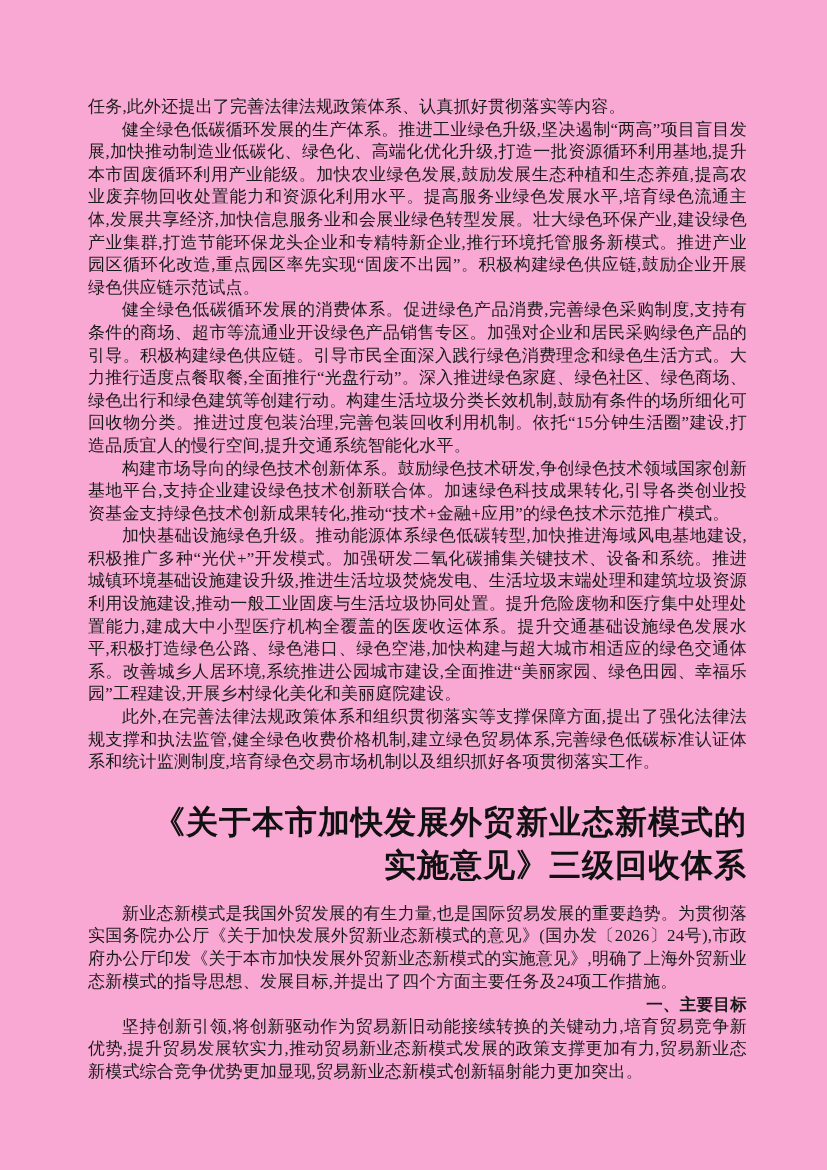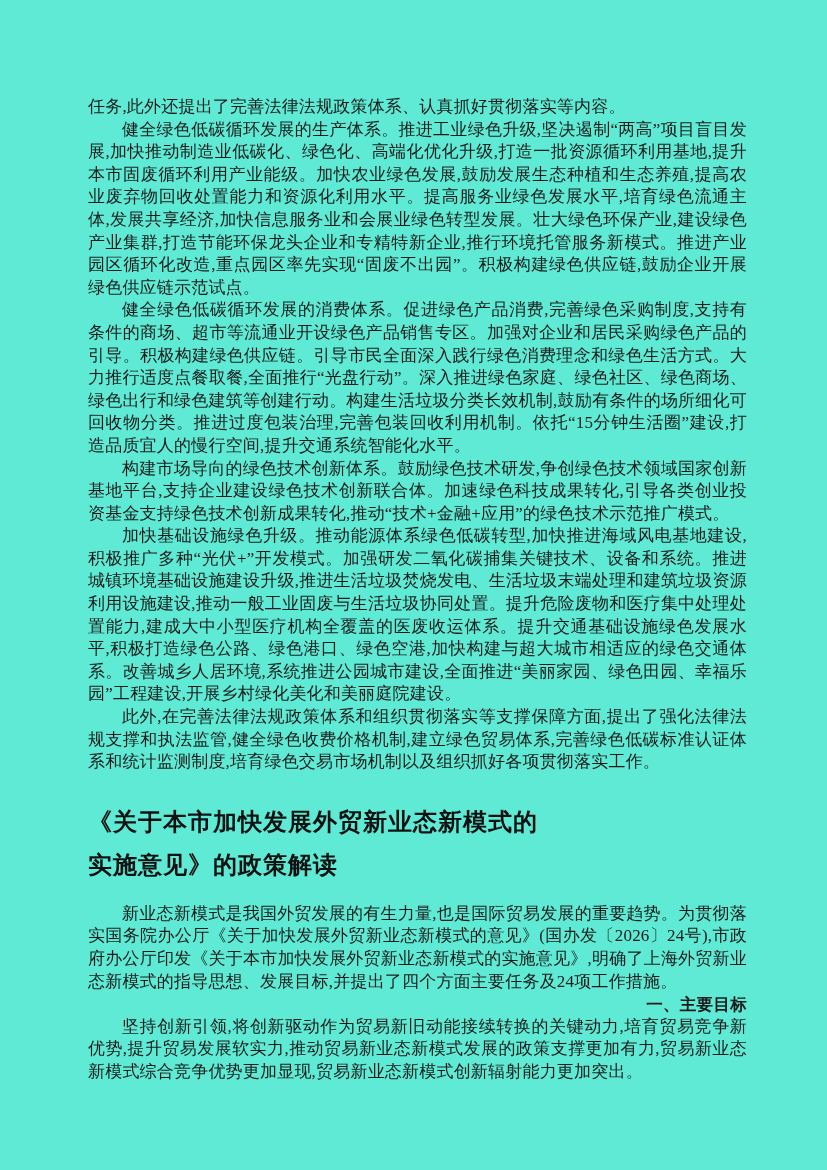--- a/index.html
+++ b/index.html
@@ -5,21 +5,21 @@
   html, body {
     margin: 0;
     padding: 0;
     background: #e8e8e8;
   }
   .page {
     position: relative;
     width: 827px;
     height: 1170px;
     margin: 0 auto;
-    background: #5eead4;
+    background: #f9a8d4;
     color: #1b1b1b;
     overflow: hidden;
     font-family: "Liberation Serif", "DejaVu Serif", serif;
   }
   .content {
     position: absolute;
     left: 88px;
     top: 96px;
     width: 659px;
   }
@@ -29,24 +29,24 @@
     line-height: 22.6px;
     text-align: justify;
     text-indent: 2em;
     letter-spacing: 0.2px;
   }
   p.body-para.no-indent {
     text-indent: 0;
   }
   h1.article-title {
     margin: 27px 0 16px 0;
-    font-size: 24px;
+    font-size: 32px;
     line-height: 43px;
     font-weight: bold;
-    text-align: left;
+    text-align: right;
     letter-spacing: 1px;
     color: #111;
   }
   p.section-heading {
     margin: 0;
     font-family: "Liberation Sans", "DejaVu Sans", sans-serif;
     font-weight: bold;
     font-size: 16.5px;
     line-height: 22.6px;
     text-indent: 2em;
@@ -68,21 +68,21 @@
     <p class="body-para">健全绿色低碳循环发展的消费体系。促进绿色产品消费,完善绿色采购制度,支持有条件的商场、超市等流通业开设绿色产品销售专区。加强对企业和居民采购绿色产品的引导。积极构建绿色供应链。引导市民全面深入践行绿色消费理念和绿色生活方式。大力推行适度点餐取餐,全面推行“光盘行动”。深入推进绿色家庭、绿色社区、绿色商场、绿色出行和绿色建筑等创建行动。构建生活垃圾分类长效机制,鼓励有条件的场所细化可回收物分类。推进过度包装治理,完善包装回收利用机制。依托“15分钟生活圈”建设,打造品质宜人的慢行空间,提升交通系统智能化水平。</p>
 
     <p class="body-para">构建市场导向的绿色技术创新体系。鼓励绿色技术研发,争创绿色技术领域国家创新基地平台,支持企业建设绿色技术创新联合体。加速绿色科技成果转化,引导各类创业投资基金支持绿色技术创新成果转化,推动“技术+金融+应用”的绿色技术示范推广模式。</p>
 
     <p class="body-para">加快基础设施绿色升级。推动能源体系绿色低碳转型,加快推进海域风电基地建设,积极推广多种“光伏+”开发模式。加强研发二氧化碳捕集关键技术、设备和系统。推进城镇环境基础设施建设升级,推进生活垃圾焚烧发电、生活垃圾末端处理和建筑垃圾资源利用设施建设,推动一般工业固废与生活垃圾协同处置。提升危险废物和医疗集中处理处置能力,建成大中小型医疗机构全覆盖的医废收运体系。提升交通基础设施绿色发展水平,积极打造绿色公路、绿色港口、绿色空港,加快构建与超大城市相适应的绿色交通体系。改善城乡人居环境,系统推进公园城市建设,全面推进“美丽家园、绿色田园、幸福乐园”工程建设,开展乡村绿化美化和美丽庭院建设。</p>
 
     <p class="body-para">此外,在完善法律法规政策体系和组织贯彻落实等支撑保障方面,提出了强化法律法规支撑和执法监管,健全绿色收费价格机制,建立绿色贸易体系,完善绿色低碳标准认证体系和统计监测制度,培育绿色交易市场机制以及组织抓好各项贯彻落实工作。</p>
 
     <h1 class="article-title">
       <span>《关于本市加快发展外贸新业态新模式的</span><br>
-      <span>实施意见》的政策解读</span>
+      <span>实施意见》三级回收体系</span>
     </h1>
 
     <p class="body-para">新业态新模式是我国外贸发展的有生力量,也是国际贸易发展的重要趋势。为贯彻落实国务院办公厅《关于加快发展外贸新业态新模式的意见》(国办发〔2026〕24号),市政府办公厅印发《关于本市加快发展外贸新业态新模式的实施意见》,明确了上海外贸新业态新模式的指导思想、发展目标,并提出了四个方面主要任务及24项工作措施。</p>
 
     <p class="section-heading">一、主要目标</p>
 
     <p class="body-para">坚持创新引领,将创新驱动作为贸易新旧动能接续转换的关键动力,培育贸易竞争新优势,提升贸易发展软实力,推动贸易新业态新模式发展的政策支撑更加有力,贸易新业态新模式综合竞争优势更加显现,贸易新业态新模式创新辐射能力更加突出。</p>
 
   </div>
 </div>

